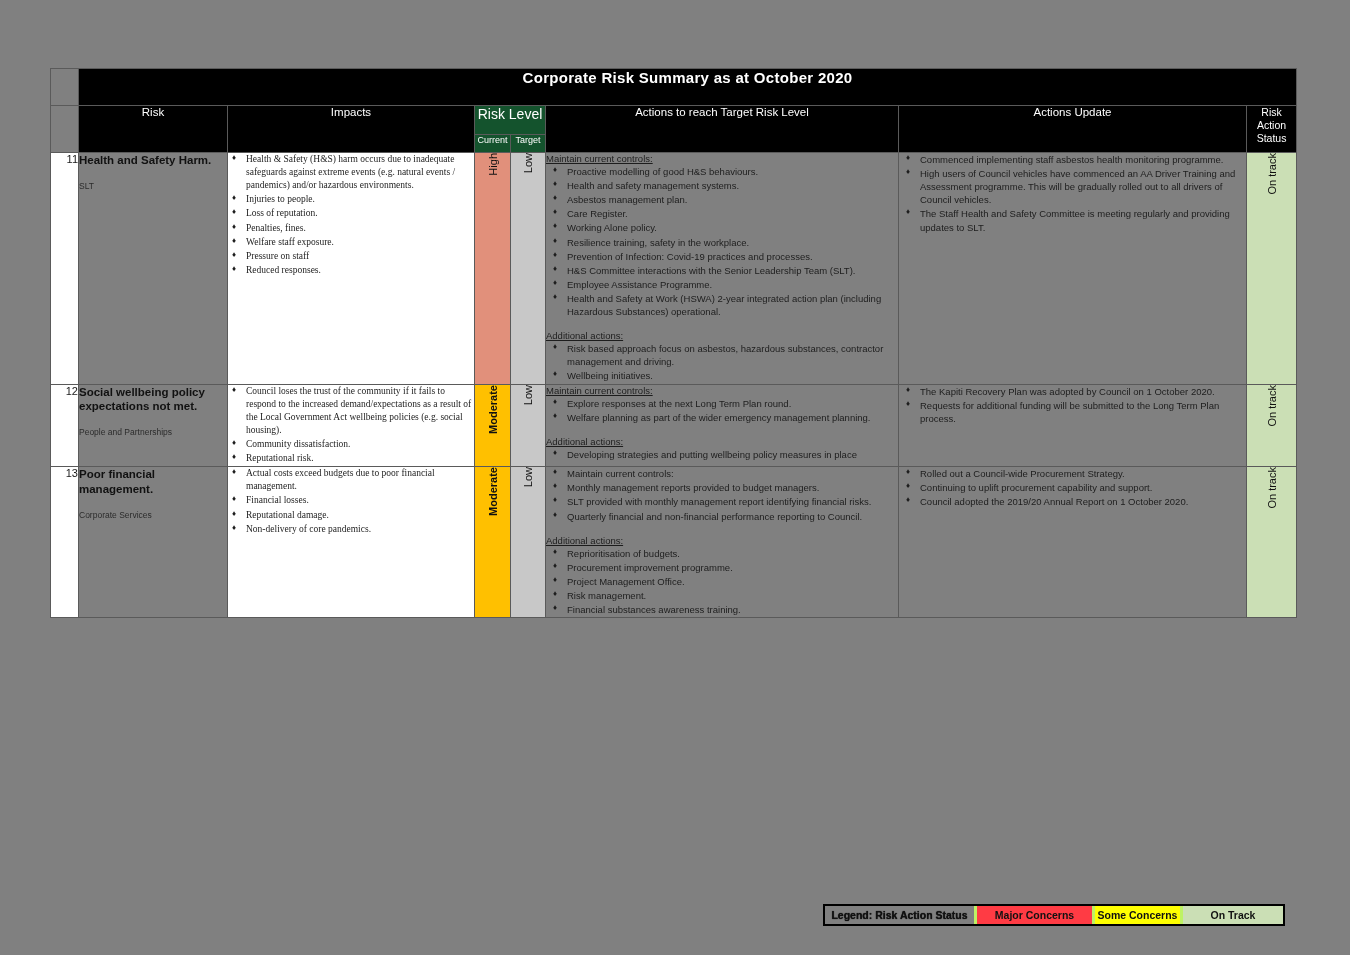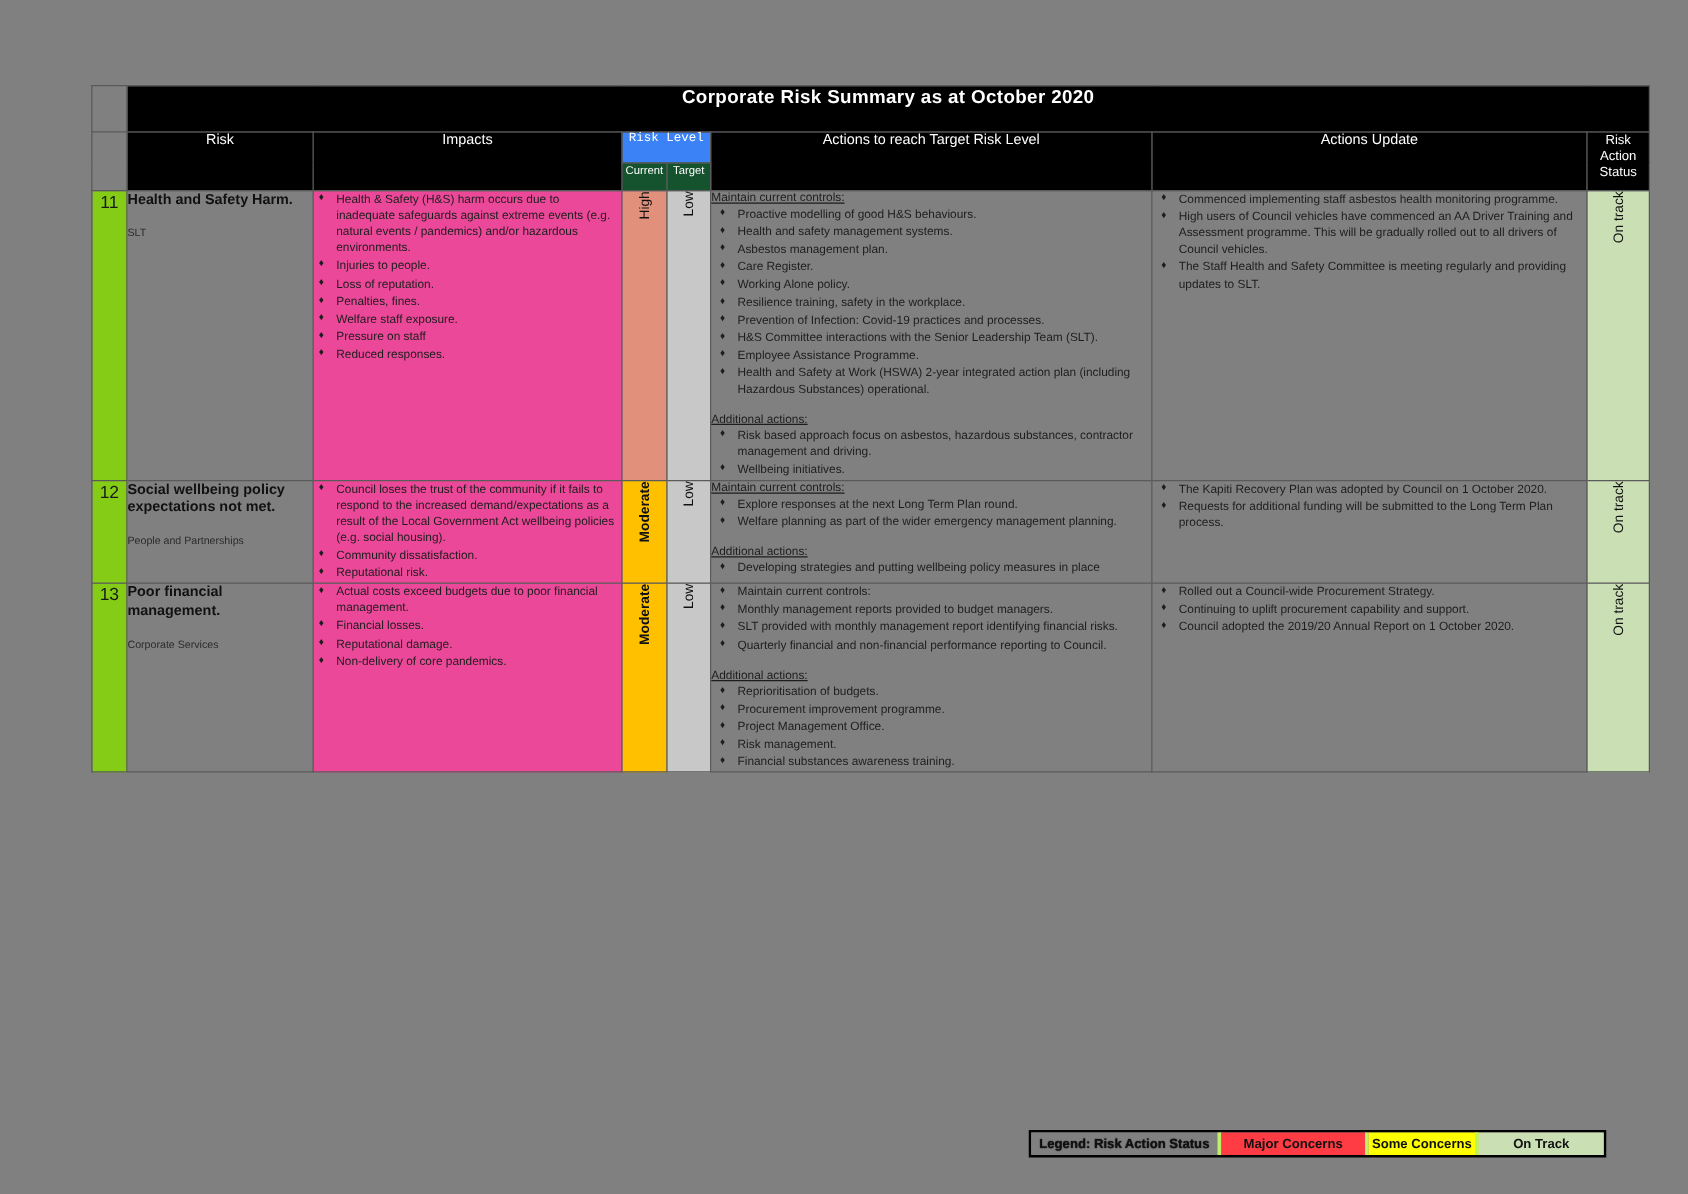--- a/index.html
+++ b/index.html
@@ -6,21 +6,21 @@
   body{
     width:1350px;height:955px;
     background:#808080;
     font-family:"Liberation Sans", sans-serif;
     overflow:hidden;
   }
   .page{position:relative;width:1350px;height:955px;}
 
   
   .risk-table{
-    position:absolute;left:73px;top:68px;
+    position:absolute;left:50px;top:68px;
     width:1246px;
     border-collapse:collapse;
     table-layout:fixed;
     background:#808080;
     border:1px solid #ffffff;
   }
   .risk-table td,.risk-table th{
     border:1px solid #5a5a5a;
     vertical-align:top;
     padding:0;
@@ -46,49 +46,48 @@
     height:46px;
   }
   .hdr-sub{
     background:#14532d;color:#ffffff;
     text-align:center;vertical-align:middle;
     font-size:9px;
     border:1px solid #3a3a3a;
     padding:2px 0;
   }
   .hdr-risklevel{
-    background:#3b82f6;color:#ffffff;
+    background:#14532d;color:#ffffff;
     text-align:center;vertical-align:middle;
-    font-size:10px;
+    font-size:14px;
     border:1px solid #3a3a3a;
     padding:3px 0 2px;
-    font-family:Liberation Mono, monospace;
   }
   .hdr-stack{font-size:10.5px;line-height:1.25;}
 
   
   .num-cell{
-    width:28px;text-align:center;
-    font-size:14px;color:#1a1a1a;
+    width:28px;text-align:right;
+    font-size:11px;color:#1a1a1a;
     padding:6px 0 0 0;
-    background:#84cc16;
+    background:#ffffff;
   }
   .risk-cell{
     padding:6px 6px 6px 9px;
     background:#808080;
   }
   .risk-name{
     font-size:11.5px;font-weight:bold;color:#111111;
     line-height:1.28;
   }
   .risk-dept{
     margin-top:13px;
     font-size:8.5px;color:#2b2b2b;
   }
-  .impacts-cell{padding:5px 6px 6px 4px;background:#ec4899;}
+  .impacts-cell{padding:5px 6px 6px 4px;background:#ffffff;font-family:Liberation Serif, serif;}
   .actions-cell{padding:5px 6px 6px 6px;background:#808080;}
   .update-cell{padding:5px 6px 6px 4px;background:#808080;}
 
   ul.b{margin:0;padding:0;list-style:none;}
   ul.b li{
     position:relative;
     padding-left:18px;
     font-size:9.5px;
     line-height:1.38;
     color:#1d1d1d;

